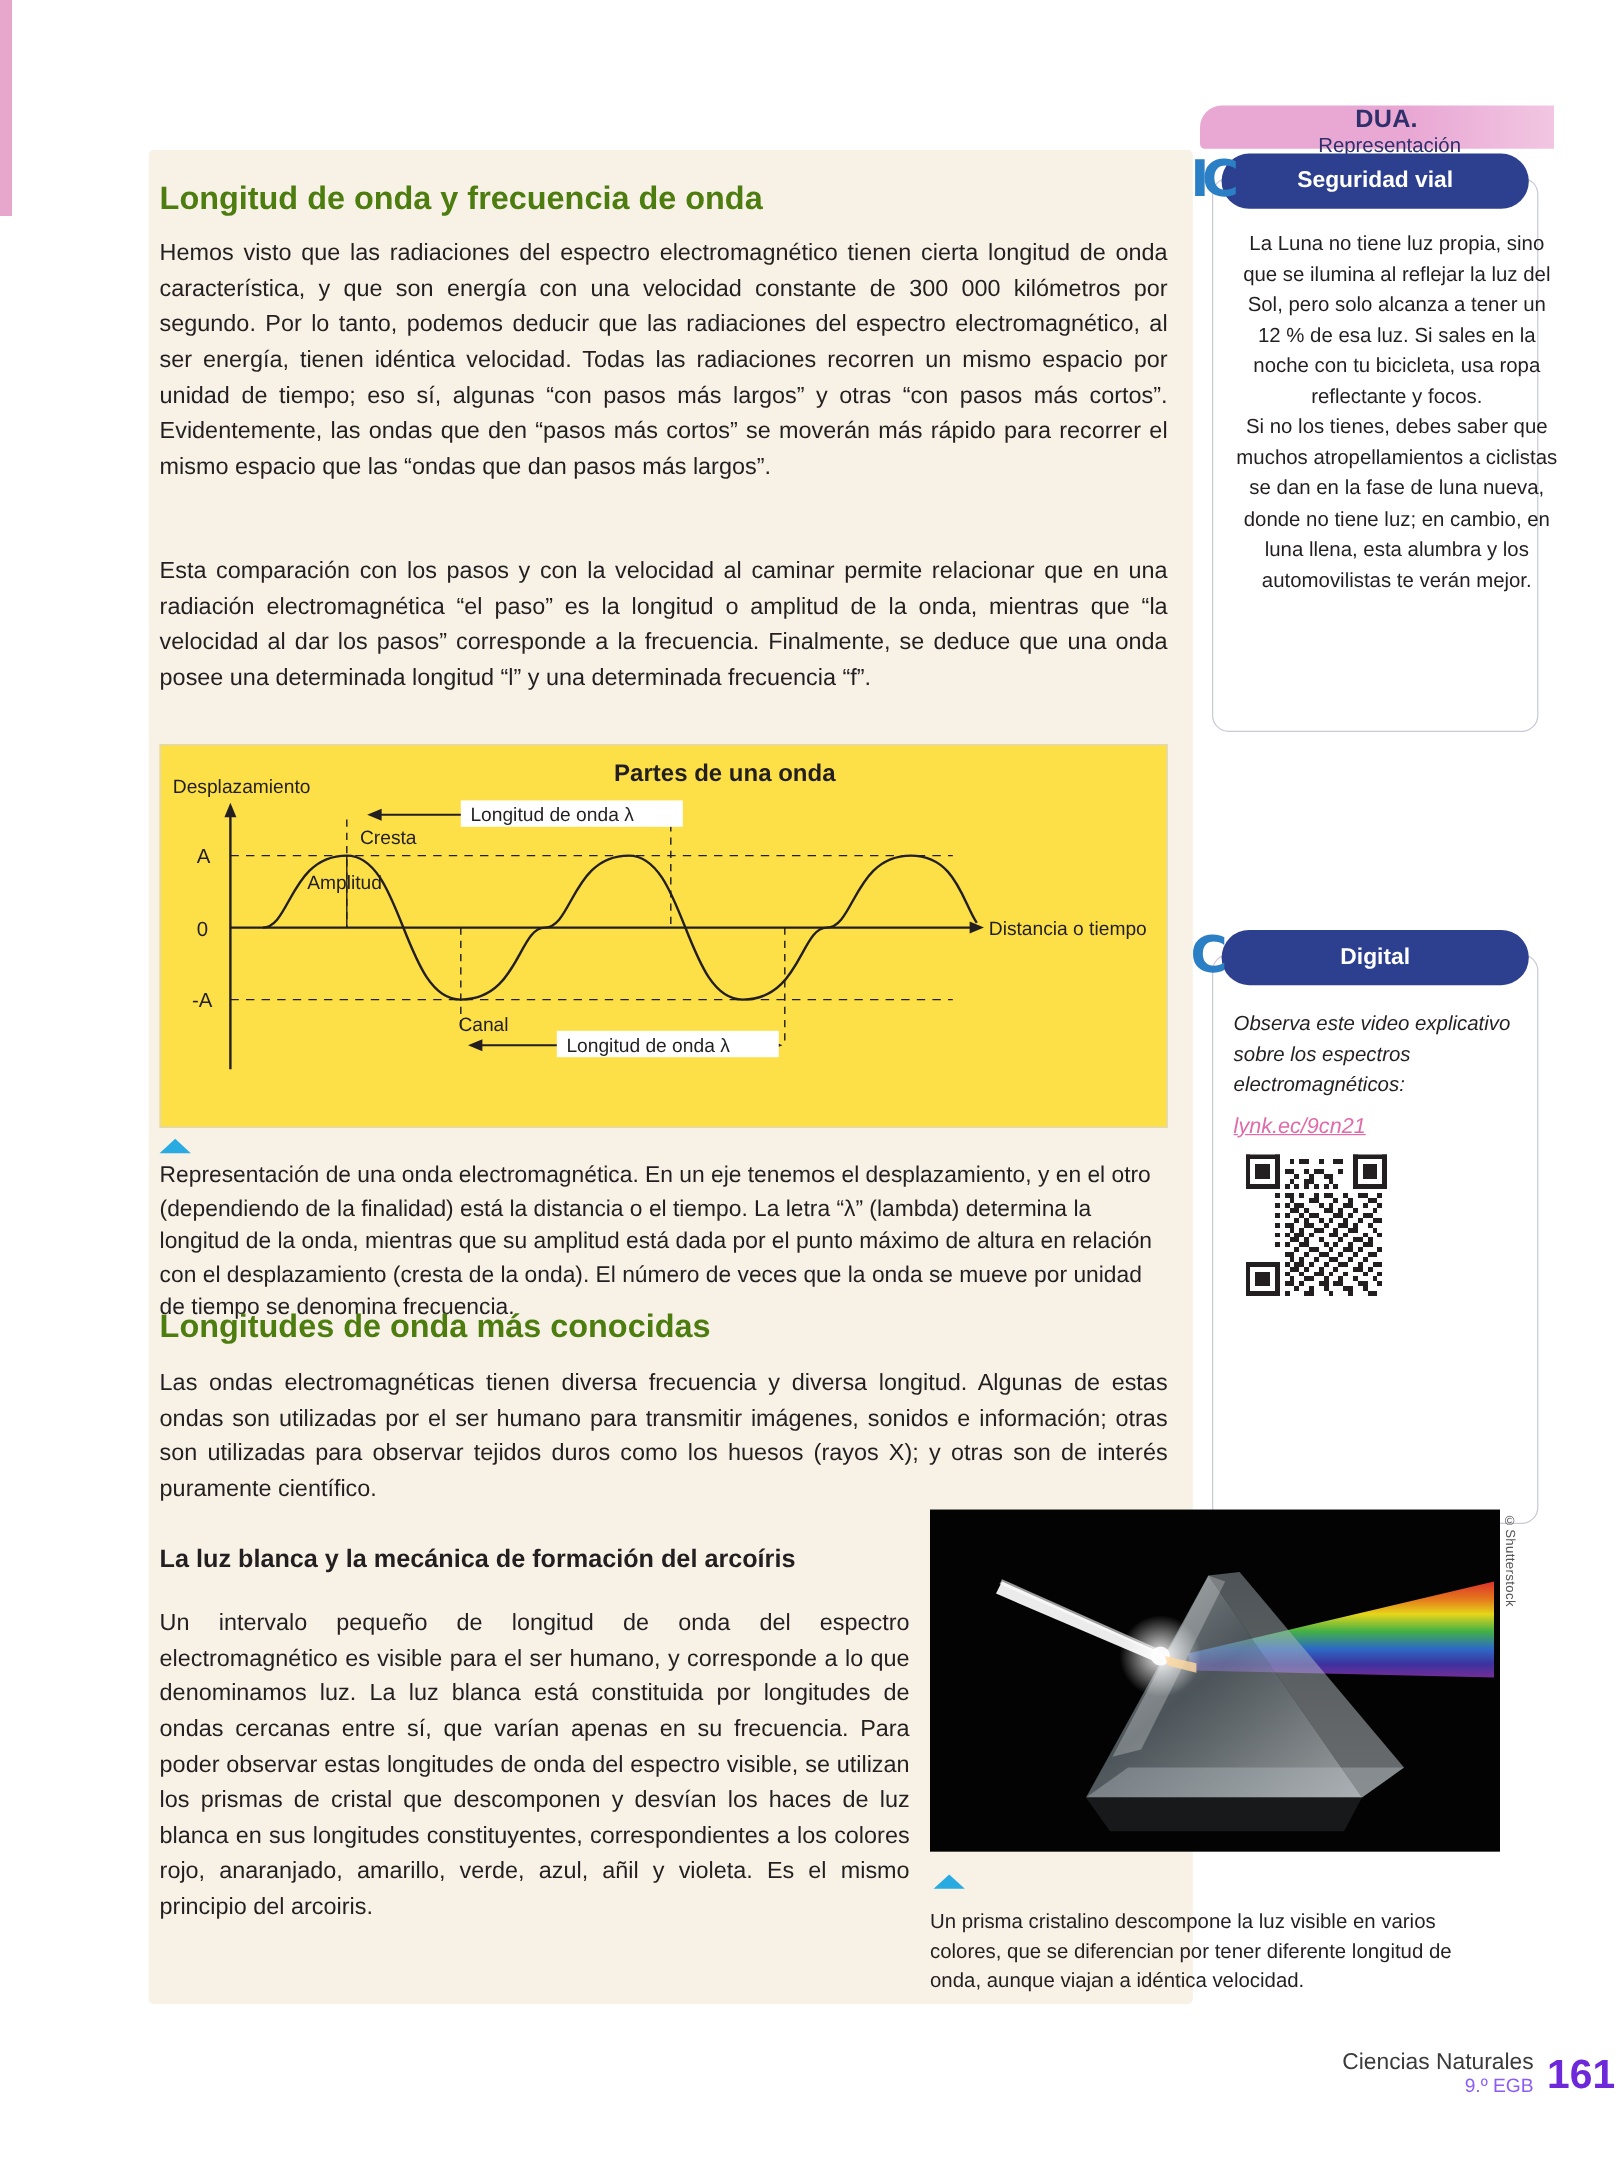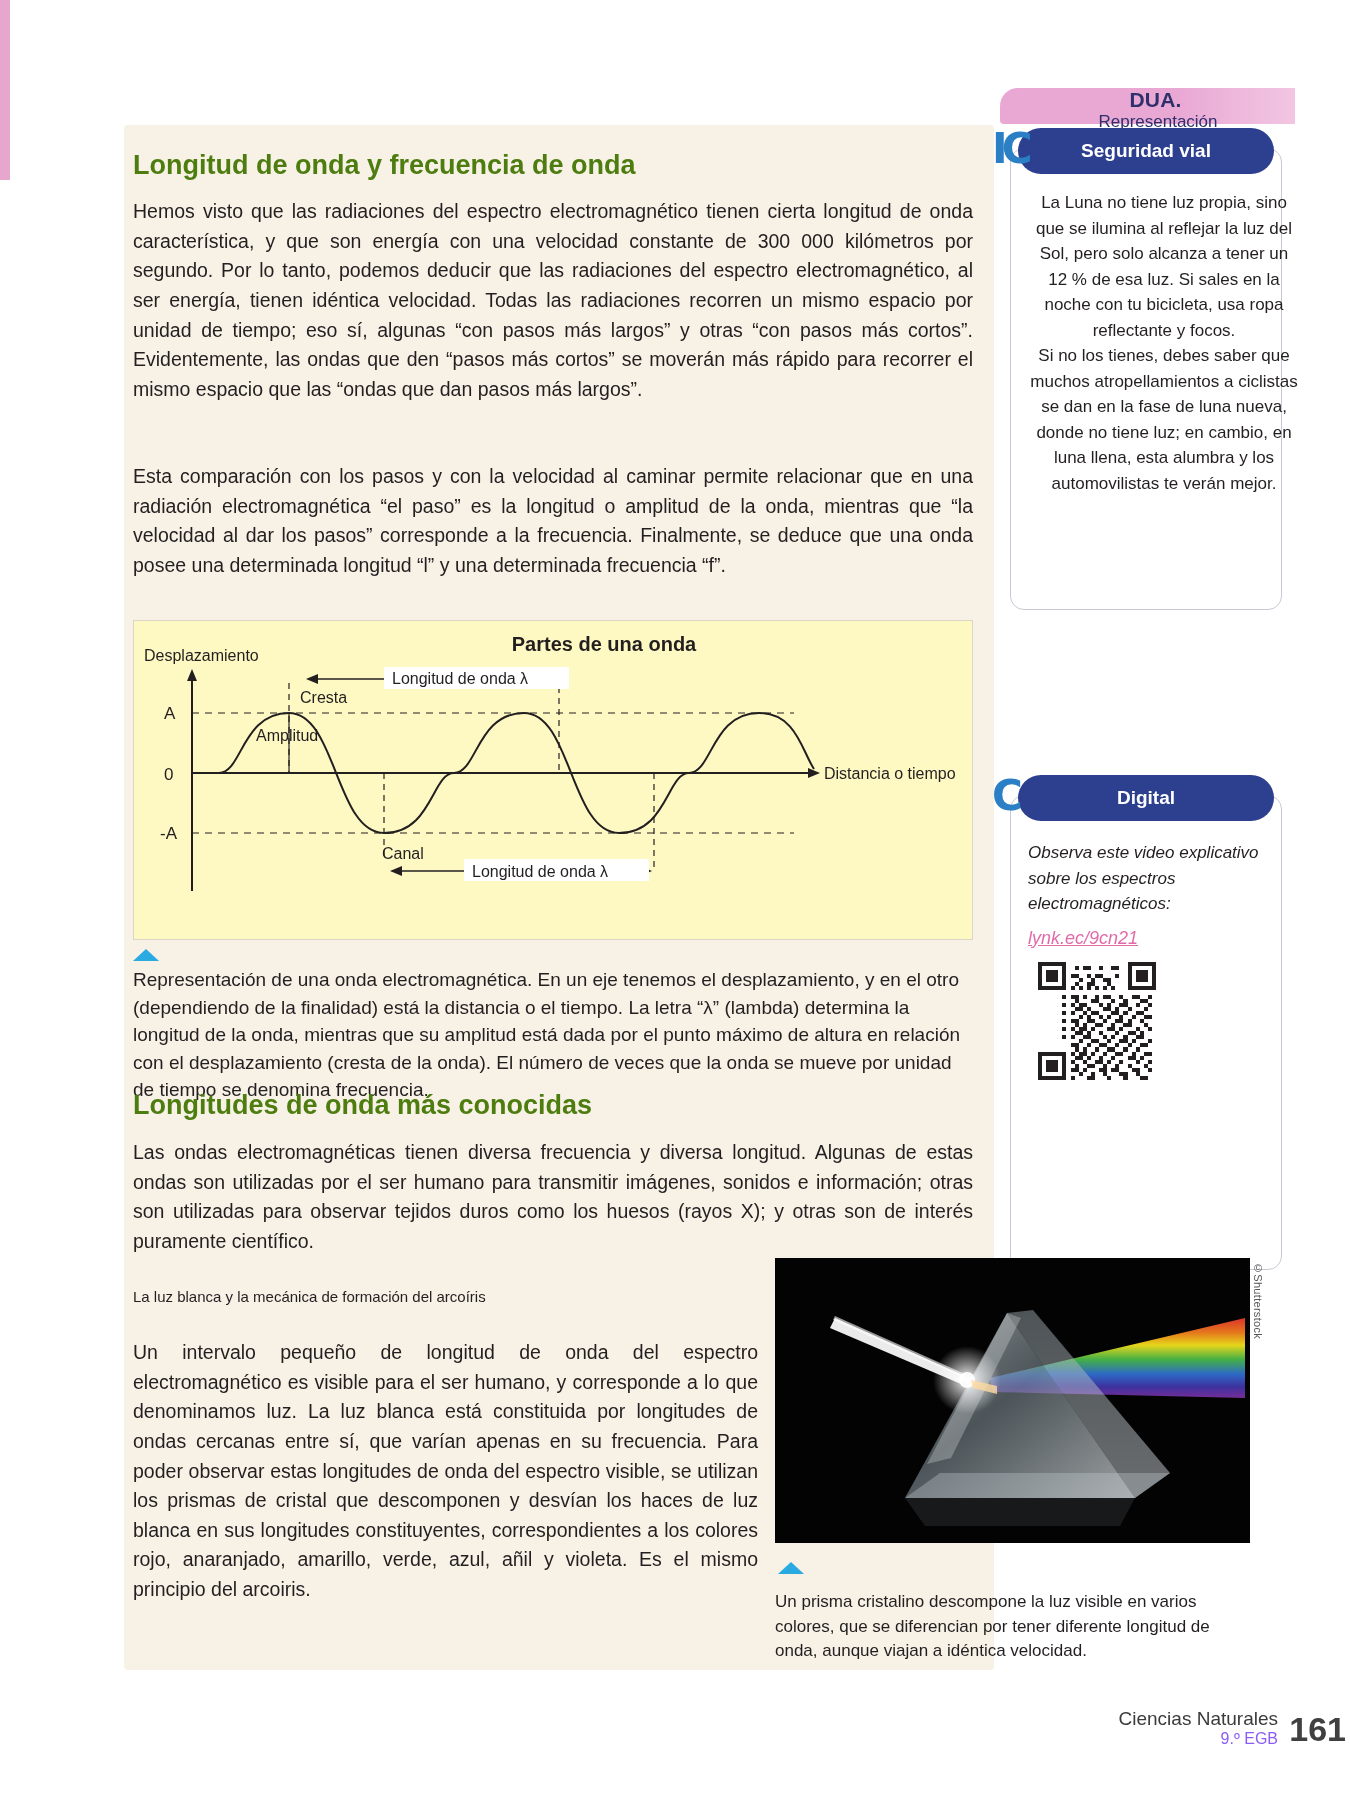--- a/index.html
+++ b/index.html
@@ -134,22 +134,22 @@
   }
 
   
   h2.section-title {
     font-size: 27px;
     font-weight: bold;
     margin: 0;
     color: #4d7c0f;
   }
   h3.sub-title {
-    font-size: 15px;
-    font-weight: normal;
+    font-size: 21px;
+    font-weight: bold;
     margin: 0;
     color: #231f20;
   }
   p.body {
     font-size: 19.5px;
     line-height: 1.52;
     text-align: justify;
     margin: 0;
     color: #231f20;
   }
@@ -158,21 +158,21 @@
   #p1 { position: absolute; left: 133px; top: 197px; width: 840px; }
   #p2 { position: absolute; left: 133px; top: 462px; width: 840px; }
 
   
   .figure {
     position: absolute;
     left: 133px;
     top: 620px;
     width: 840px;
     height: 320px;
-    background: #fef9c3;
+    background: #fde047;
     border: 1px solid #dcd6c8;
     box-sizing: border-box;
   }
   .fig-caption {
     position: absolute;
     left: 133px;
     top: 966px;
     width: 840px;
     font-size: 19px;
     line-height: 1.45;
@@ -228,21 +228,21 @@
     text-align: right;
   }
   .footer .fline1 { font-size: 19px; color: #3b3b3b; }
   .footer .fline2 { font-size: 16px; color: #8b5cf6; }
   .footer .pageno {
     position: absolute;
     right: -68px;
     top: 2px;
     font-size: 34px;
     font-weight: bold;
-    color: #404040;
+    color: #6d28d9;
   }
 </style>
 </head>
 <body>
 
 <div class="edge-bar"></div>
 
 <div class="content-panel"></div>
 
 <div class="dua-bar">

